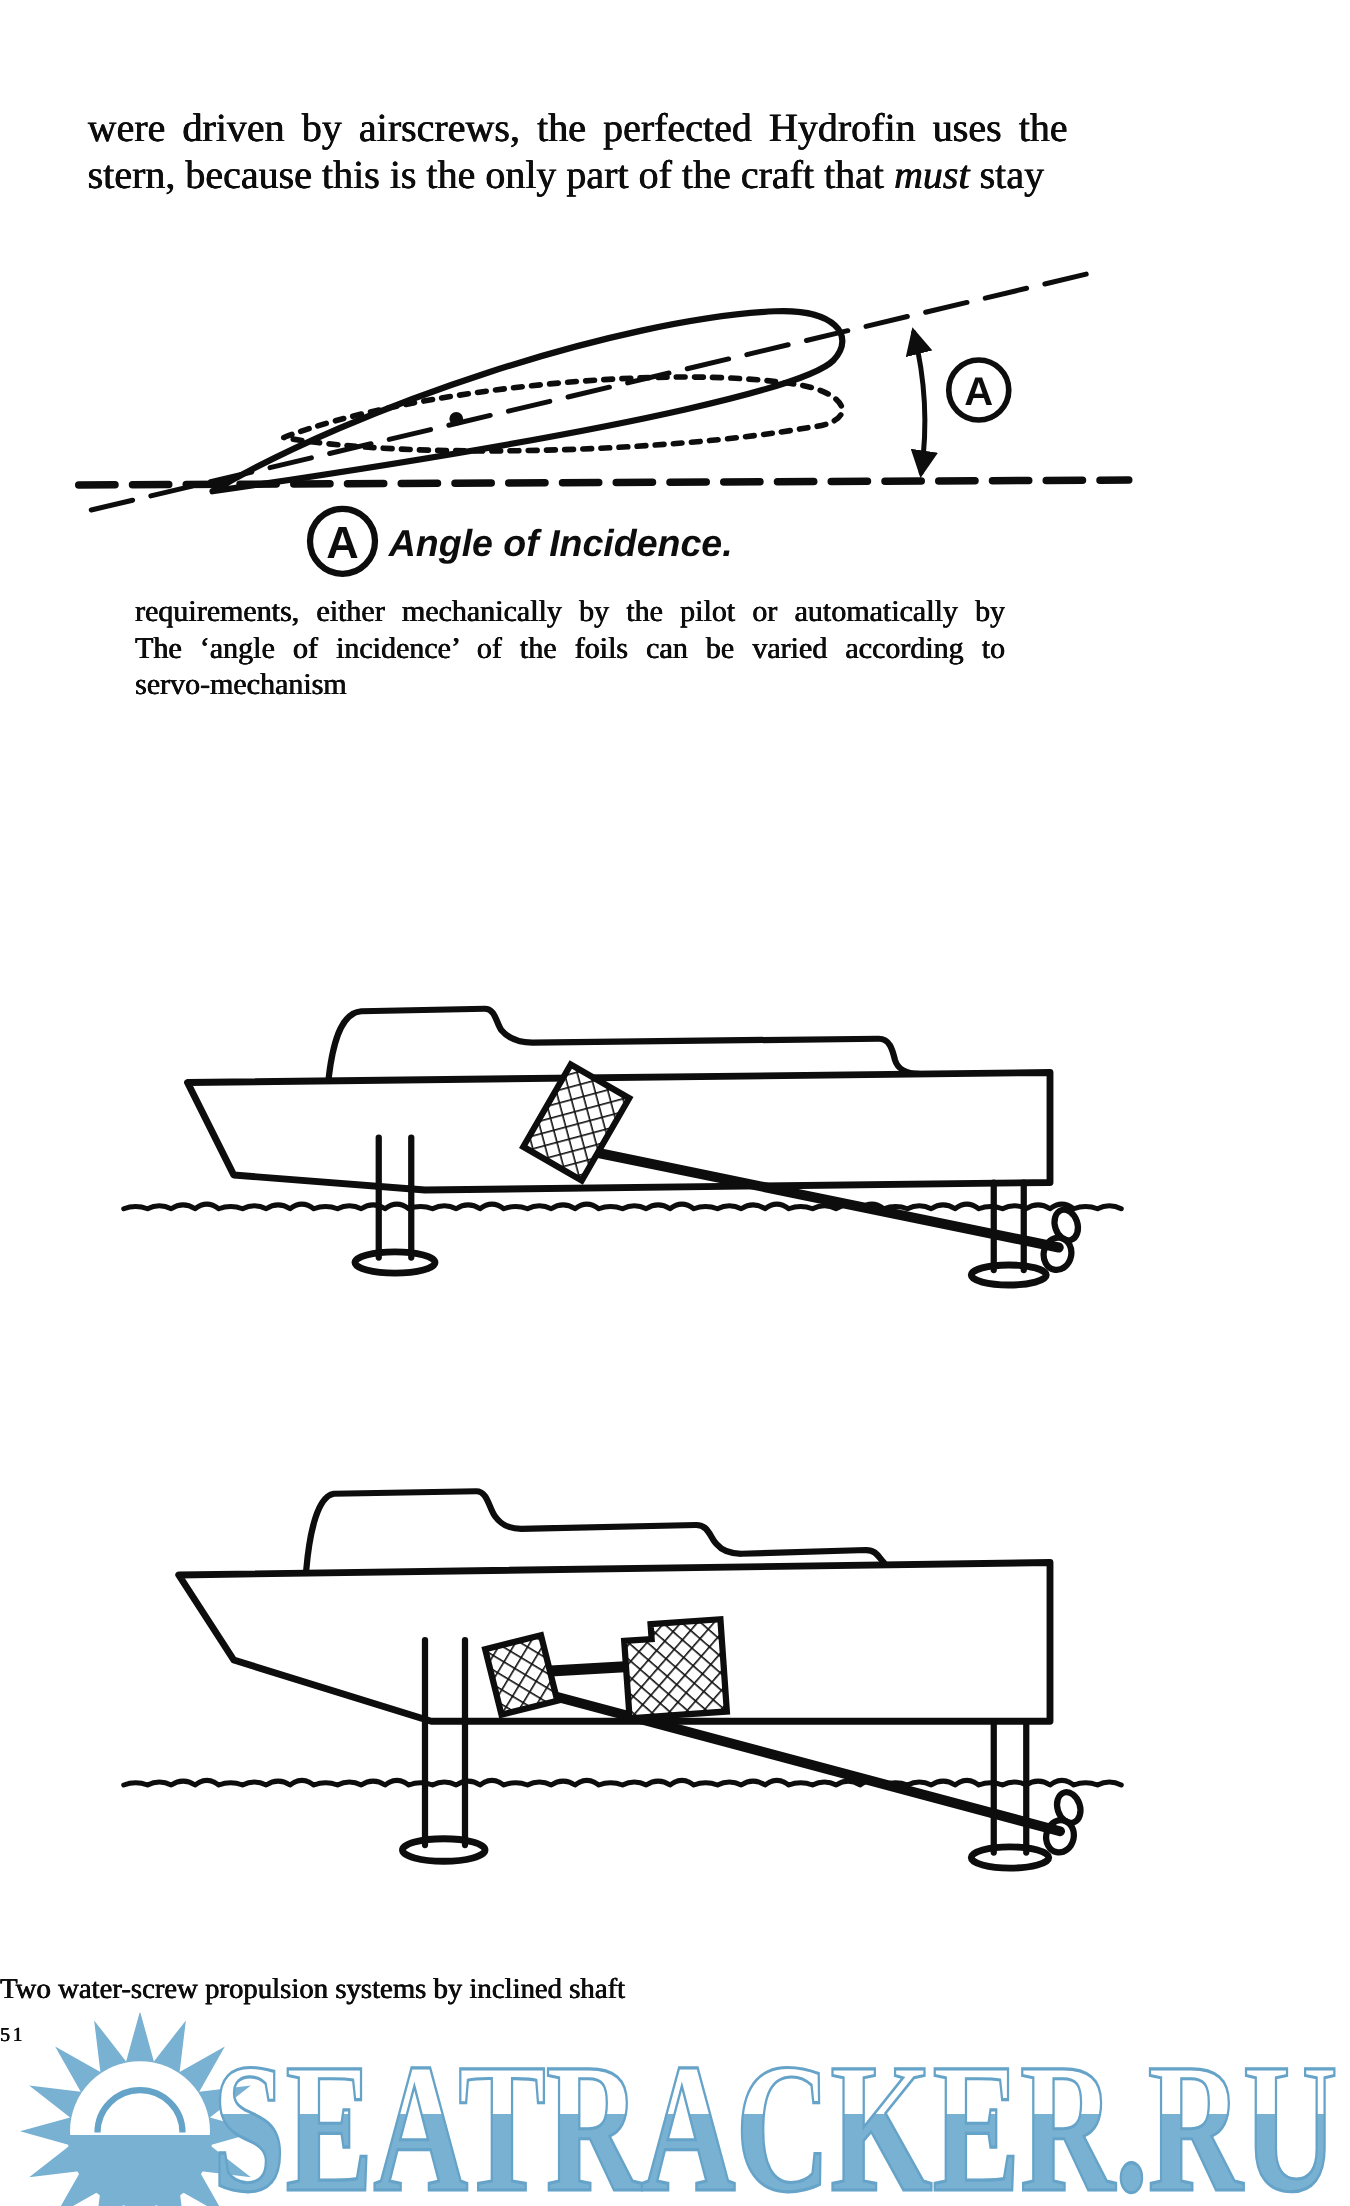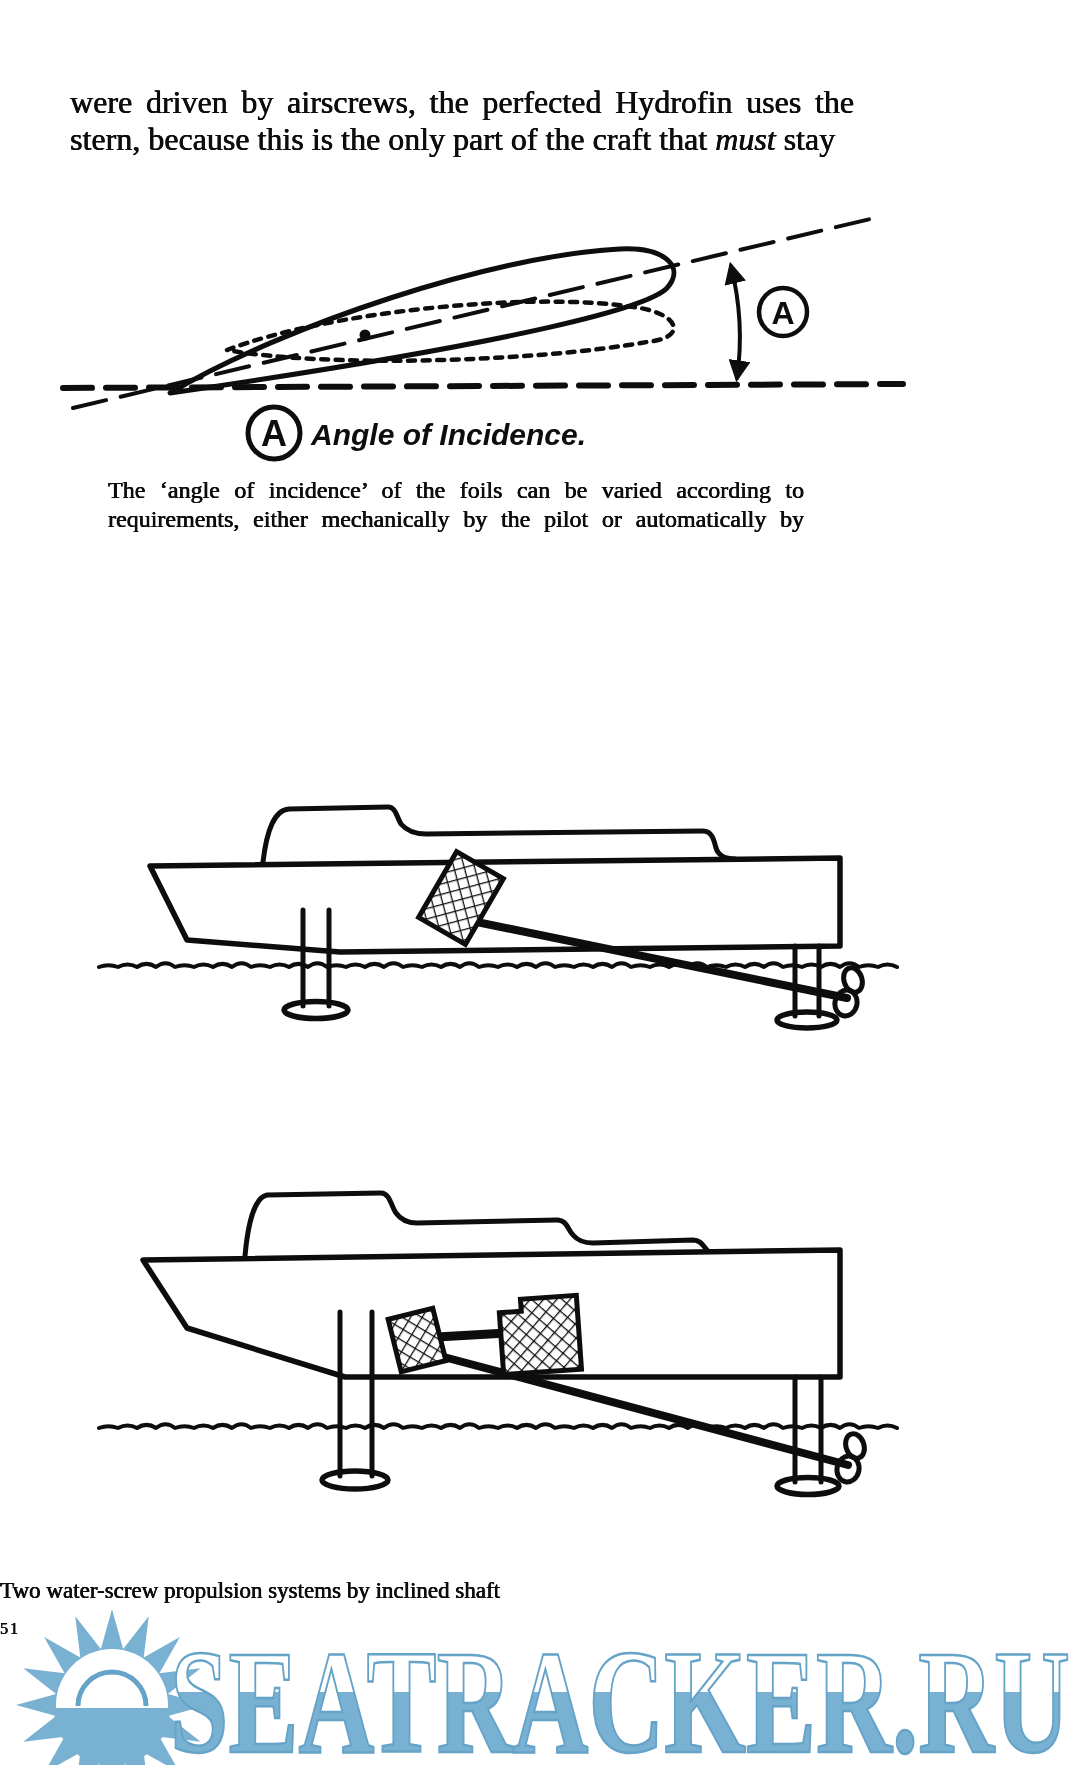--- a/index.html
+++ b/index.html
@@ -47,22 +47,23 @@
 
   <circle cx="728" cy="112" r="24" class="stroke" stroke-width="4.5"></circle>
   <text x="728" y="124" text-anchor="middle" font-family="Liberation Sans,sans-serif" font-weight="bold" font-size="32" fill="#0d0d0d">A</text>
 
   <circle cx="219" cy="233" r="26" class="stroke" stroke-width="5"></circle>
   <text x="219" y="246" text-anchor="middle" font-family="Liberation Sans,sans-serif" font-weight="bold" font-size="36" fill="#0d0d0d">A</text>
   <text x="256" y="245" font-family="Liberation Sans,sans-serif" font-weight="bold" font-style="italic" font-size="30" fill="#0d0d0d">Angle of Incidence.</text>
 </svg>
 
 <div class="abs mid-cap book">
+  <div class="ln jl">requirements, either mechanically by the pilot or automatically by</div>
   <div class="ln jl">The ‘angle of incidence’ of the foils can be varied according to</div>
-  <div class="ln jl">requirements, either mechanically by the pilot or automatically by</div>
+  <div class="ln">servo-mechanism</div>
 </div>
 
 <svg class="abs" style="left:95px;top:770px" width="810" height="300" viewBox="0 0 810 300">
   <defs>
     <pattern id="xh1" patternUnits="userSpaceOnUse" width="10" height="10" patternTransform="rotate(45)">
       <rect width="10" height="10" fill="#fff"></rect>
       <line x1="0" y1="0" x2="0" y2="10" stroke="#111" stroke-width="2.6"></line>
       <line x1="0" y1="0" x2="10" y2="0" stroke="#111" stroke-width="2.6"></line>
     </pattern>
   </defs>

